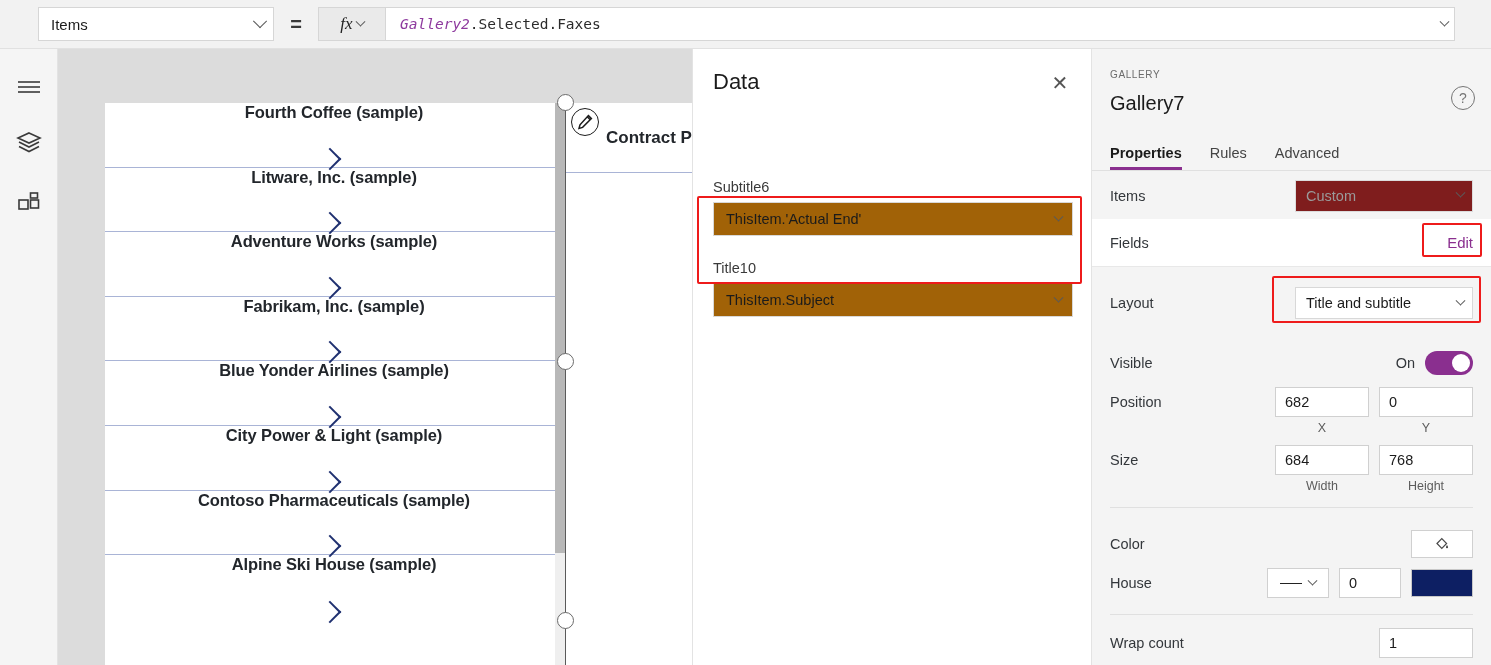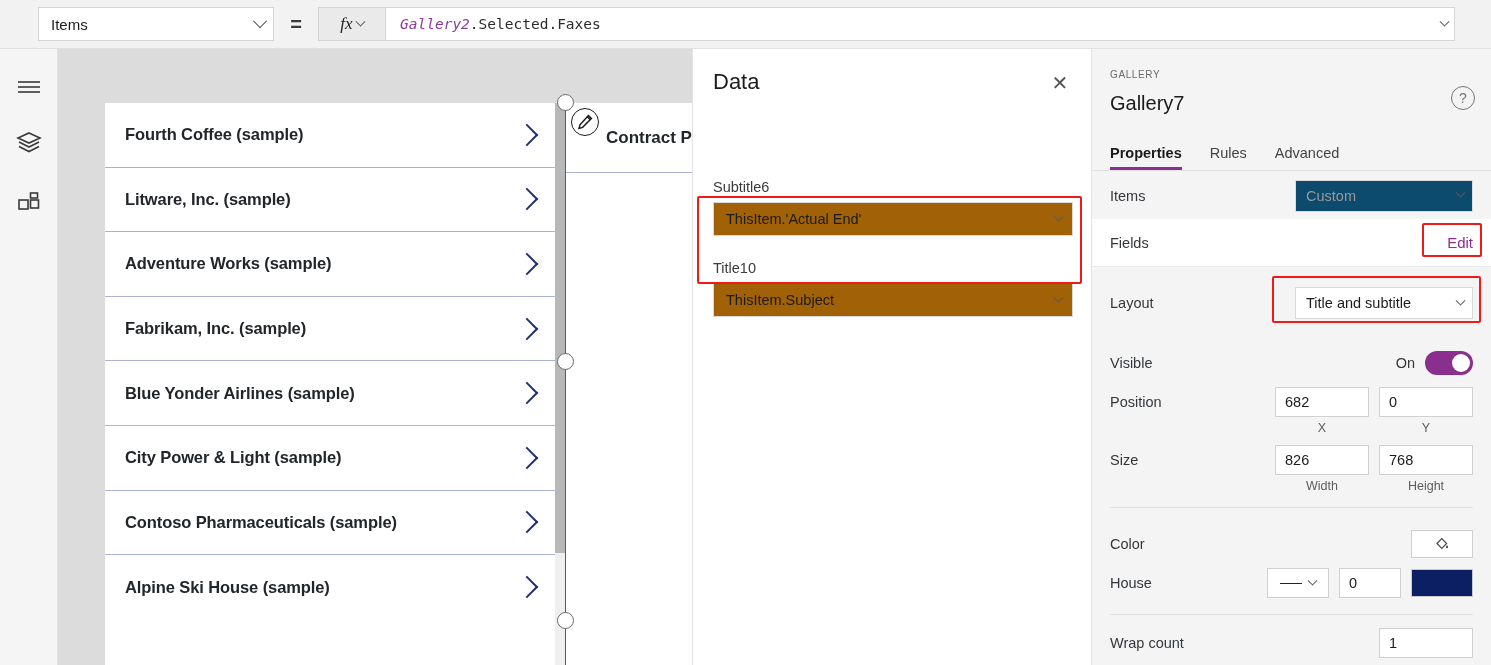--- a/index.html
+++ b/index.html
@@ -67,20 +67,21 @@
 
   
   .gallery-left {
     position: absolute; left: 47px; top: 54px; width: 452px; height: 575px;
     background: #ffffff;
   }
   .gal-row {
     height: 64.6px; display: flex; align-items: center;
     padding: 0 14px 0 20px; border-bottom: 1px solid #a9b4d6;
     background: #ffffff;
+    flex-direction: column;
   }
   .gal-row:last-child { border-bottom: none; justify-content: flex-end; }
   .gal-row .title {
     flex: 1; font-size: 16.5px; color: #22262b; font-weight: 600;
     letter-spacing: -0.1px;
   }
   .gal-chev {
     width: 16px; height: 16px; border-right: 2.4px solid #1f3070;
     border-top: 2.4px solid #1f3070; transform: rotate(45deg);
     margin-right: 8px;
@@ -178,21 +179,21 @@
     position: absolute; left: 0; width: 399px; display: flex; align-items: center;
     padding: 0 18px;
   }
   .prow .plabel { font-size: 14.5px; color: #33373b; flex: 1; }
   .prow.white { background: #ffffff; border-bottom: 1px solid #e8e8e8; }
   .sel-box {
     width: 178px; height: 32px; background: #ffffff; border: 1px solid #d8d8d8;
     display: flex; align-items: center; padding: 0 8px 0 10px;
     font-size: 14.5px; color: #1b1b1b;
   }
-  .sel-box.disabled { background: #0c4a6e; color: #9a9a9a; border-color: #dcdcdc; }
+  .sel-box.disabled { background: #7f1d1d; color: #9a9a9a; border-color: #dcdcdc; }
   .sel-box .v { flex: 1; }
   .edit-link { font-size: 15px; color: #8a2f8f; }
   .toggle-on { font-size: 14.5px; color: #33373b; margin-right: 10px; }
   .toggle {
     width: 48px; height: 24px; border-radius: 12px; background: #8a2f8f;
     position: relative;
   }
   .toggle .knob {
     position: absolute; right: 3px; top: 3px; width: 18px; height: 18px;
     border-radius: 50%; background: #ffffff;
@@ -394,21 +395,21 @@
       <span class="numbox" style="margin-right:10px">682</span>
       <span class="numbox">0</span>
     </div>
     <div class="prow" style="top:370px; height:18px; justify-content:flex-end">
       <span class="sublbl" style="margin-right:10px">X</span>
       <span class="sublbl">Y</span>
     </div>
 
     <div class="prow" style="top:395px; height:32px">
       <span class="plabel">Size</span>
-      <span class="numbox" style="margin-right:10px">826</span>
+      <span class="numbox" style="margin-right:10px">684</span>
       <span class="numbox">768</span>
     </div>
     <div class="prow" style="top:428px; height:18px; justify-content:flex-end">
       <span class="sublbl" style="margin-right:10px">Width</span>
       <span class="sublbl">Height</span>
     </div>
 
     <div class="divider-line" style="top:458px"></div>
 
     <div class="prow" style="top:478px; height:34px">

